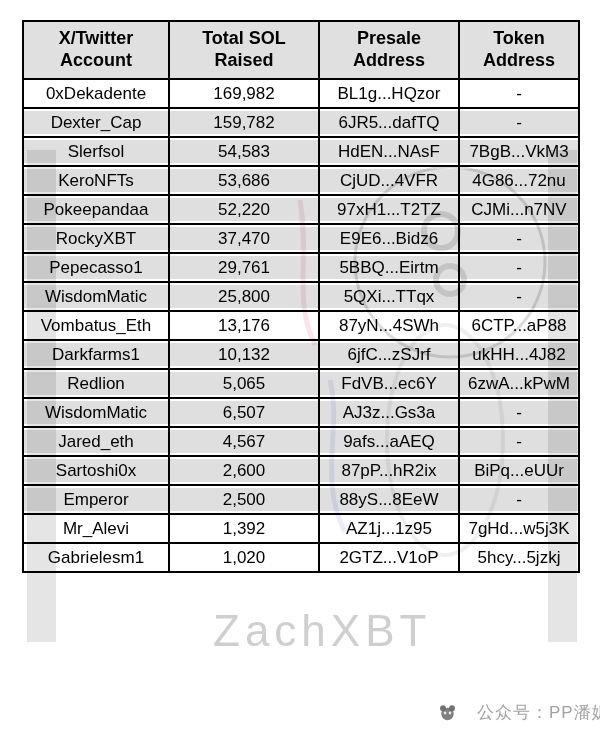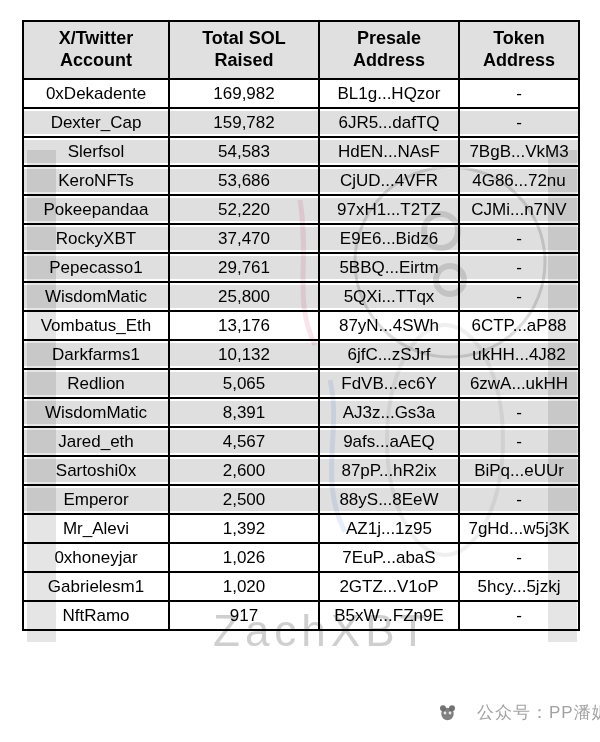--- a/index.html
+++ b/index.html
@@ -188,25 +188,25 @@
         <tr class="shaded">
           <td class="account-col">Darkfarms1</td>
           <td class="sol-col">10,132</td>
           <td class="presale-col">6jfC...zSJrf</td>
           <td class="token-col">ukHH...4J82</td>
         </tr>
         <tr class="shaded">
           <td class="account-col">Redlion</td>
           <td class="sol-col">5,065</td>
           <td class="presale-col">FdVB...ec6Y</td>
-          <td class="token-col">6zwA...ukHH</td>
+          <td class="token-col">6zwA...kPwM</td>
         </tr>
         <tr class="shaded">
           <td class="account-col">WisdomMatic</td>
-          <td class="sol-col">8,391</td>
+          <td class="sol-col">6,507</td>
           <td class="presale-col">AJ3z...Gs3a</td>
           <td class="token-col dash">-</td>
         </tr>
         <tr class="shaded">
           <td class="account-col">Jared_eth</td>
           <td class="sol-col">4,567</td>
           <td class="presale-col">9afs...aAEQ</td>
           <td class="token-col dash">-</td>
         </tr>
         <tr class="shaded">
@@ -221,36 +221,24 @@
           <td class="presale-col">88yS...8EeW</td>
           <td class="token-col dash">-</td>
         </tr>
         <tr>
           <td class="account-col">Mr_Alevi</td>
           <td class="sol-col">1,392</td>
           <td class="presale-col">AZ1j...1z95</td>
           <td class="token-col">7gHd...w5j3K</td>
         </tr>
         <tr>
-          <td class="account-col">0xhoneyjar</td>
-          <td class="sol-col">1,026</td>
-          <td class="presale-col">7EuP...abaS</td>
-          <td class="token-col dash">-</td>
-        </tr>
-        <tr>
           <td class="account-col">Gabrielesm1</td>
           <td class="sol-col">1,020</td>
           <td class="presale-col">2GTZ...V1oP</td>
           <td class="token-col">5hcy...5jzkj</td>
-        </tr>
-        <tr>
-          <td class="account-col">NftRamo</td>
-          <td class="sol-col">917</td>
-          <td class="presale-col">B5xW...FZn9E</td>
-          <td class="token-col dash">-</td>
         </tr>
       </tbody>
   </table>
 
   <div class="publisher">
     <span style="display:inline-flex;">
       <svg width="19" height="17" viewBox="0 0 19 17">
         <circle cx="5" cy="4.2" r="3" fill="#5c5c5c" opacity="0.85"></circle>
         <circle cx="14" cy="4.2" r="3" fill="#5c5c5c" opacity="0.85"></circle>
         <circle cx="9.5" cy="10" r="6.2" fill="#6a6a6a" opacity="0.85"></circle>

